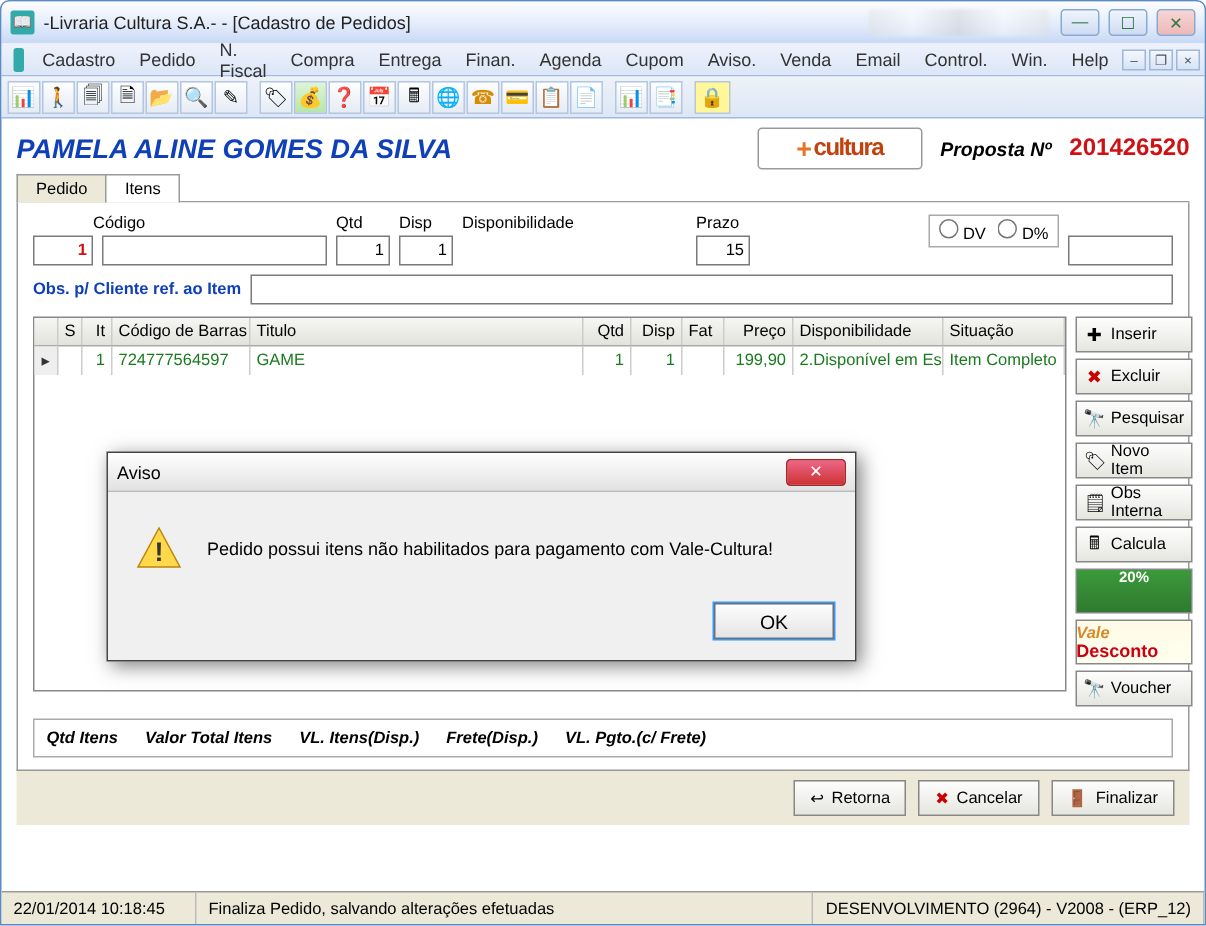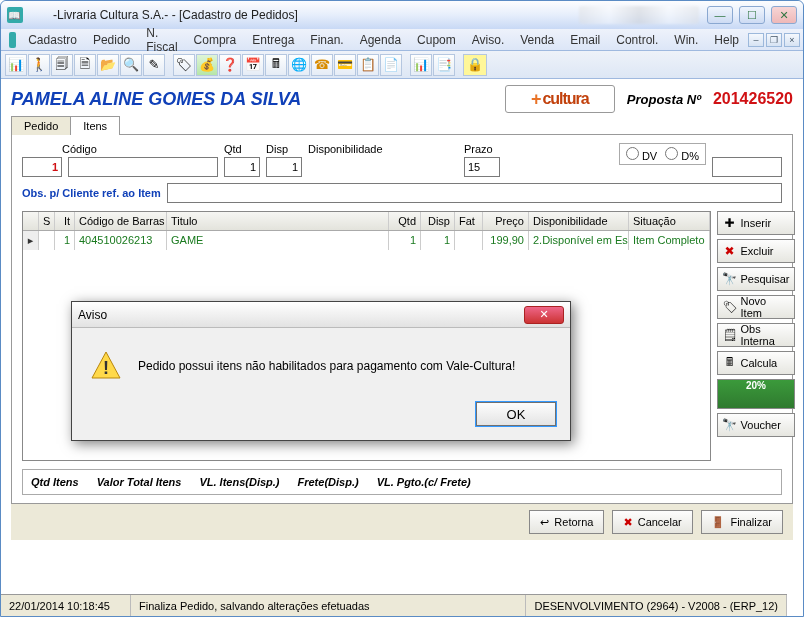--- a/index.html
+++ b/index.html
@@ -1,20 +1,20 @@
 <!DOCTYPE html>
 <html><head>
 <meta charset="utf-8">
 <style>
 * { box-sizing: border-box; margin: 0; padding: 0; font-family: Tahoma, Arial, sans-serif; }
 body { background: #fff; width: 804px; height: 617px; overflow: hidden; position: relative; border: 1px solid #5a8bc4; border-radius: 6px 6px 0 0; }
 
 .titlebar { height: 28px; background: linear-gradient(to bottom, #fdfdfe, #e6eefb, #c8d9f5); display: flex; align-items: center; padding: 0 6px; border-radius: 6px 6px 0 0; }
 .titlebar .app-icon { width: 16px; height: 16px; background: #3aa; border-radius: 2px; margin-right: 6px; display:flex; align-items:center; justify-content:center; color:#fff; font-size:10px; }
-.titlebar .title { font-size: 12px; color: #222; flex: 1; margin-left: 24px; }
+.titlebar .title { font-size: 12px; color: #222; flex: 1; }
 .titlebar .smudge { width: 120px; height: 18px; background: linear-gradient(90deg, #ddd, #fff, #ccc, #fff, #ddd); opacity:.4; margin: 0 8px; border-radius:3px; filter: blur(1px); }
 .winbtns { display: flex; gap: 6px; }
 .winbtn { width: 26px; height: 18px; border: 1px solid #8aa8d1; border-radius: 3px; background: linear-gradient(#f0f5fd, #cddbf3); display:flex; align-items:center; justify-content:center; font-size:11px; color:#374; cursor:pointer; }
 .winbtn.close { background: linear-gradient(#f7d5d5, #eeb8b8); }
 
 .menubar { height: 22px; background: linear-gradient(#eef2fb, #dce6f7); border-bottom: 1px solid #9fb9df; display: flex; align-items: center; padding-left: 4px; font-size:12px; }
 .menubar .mi { padding: 2px 8px; color:#333; cursor:pointer; }
 .menubar .mdi-btns { margin-left:auto; display:flex; margin-right:2px; }
 .menubar .mdi-btns span { width:16px; height:14px; border:1px solid #9cb8db; margin:0 1px; font-size:9px; display:flex; align-items:center; justify-content:center; background:linear-gradient(#f5f8fd,#d7e3f3); color:#456; }
 .menubar .app-icon { width:16px; height:16px; background:#3aa; border-radius:2px; margin:0 4px; }
@@ -66,21 +66,21 @@
 .promo.green { background:linear-gradient(#3b9a3b,#2f7a2f); color:#fff; }
 .promo.red { background:linear-gradient(#fffae6,#ffe); color:#c33; flex-direction:column; line-height:1; }
 .promo.red .v { color:#d48b2c; font-style:italic; font-size:11px; }
 .promo.red .d { color:#c01; font-size:12px; }
 
 .totals { display:flex; gap:18px; margin-top:8px; border:1px solid #aaa; padding:6px 8px; font-size:11px; font-weight:bold; font-style:italic; }
 
 .bottom-actions { display:flex; justify-content:flex-end; gap:8px; padding:6px 10px; background:#ece9d8; }
 .action-btn { height:24px; border:1px solid #888; background:linear-gradient(#fdfdfd,#e6e6e0); font-size:11px; padding:0 10px; display:flex; align-items:center; gap:5px; cursor:pointer; }
 
-.statusbar { position:absolute; bottom:0; left:0; right:16px; height:22px; border-top:1px solid #999; background:#ece9d8; display:flex; font-size:11px; }
+.statusbar { position:absolute; bottom:0; left:0; right:0; height:22px; border-top:1px solid #999; background:#ece9d8; display:flex; font-size:11px; }
 .statusbar > div { border-right:1px solid #bbb; padding:3px 8px; display:flex; align-items:center; }
 
 
 .modal { position:absolute; left:70px; top:300px; width:500px; border:1px solid #444; background:#f0f0f0; box-shadow:3px 3px 12px rgba(0,0,0,.5); }
 .modal-title { height:26px; background:linear-gradient(to bottom,#fff,#e2e2e2); display:flex; align-items:center; padding:0 6px; font-size:12px; border-bottom:1px solid #bbb; }
 .modal-title .mclose { margin-left:auto; width:40px; height:18px; background:linear-gradient(#e68,#c33); border:1px solid #a22; border-radius:3px; color:#fff; display:flex; align-items:center; justify-content:center; font-size:11px; cursor:pointer; }
 .modal-body { padding:22px 18px 14px 18px; display:flex; gap:16px; font-size:12px; align-items:center; }
 .warn-icon { width:32px; height:32px; position:relative; }
 .warn-icon svg { width:32px; height:32px; }
 .modal-footer { display:flex; justify-content:flex-end; padding:6px 14px 14px; }
@@ -181,21 +181,21 @@
       </div>
       <div class="field" style="width:36px">
         <label>Disp</label>
         <input style="text-align: right;" value="1">
       </div>
       <div class="field" style="width:150px">
         <label>Disponibilidade</label>
       </div>
       <div class="field" style="width:36px">
         <label>Prazo</label>
-        <input style="text-align: left;" value="15">
+        <input style="text-align: right;" value="15">
       </div>
       <div style="flex:1"></div>
       <div class="radio-box">
         <label><input type="radio" name="d" style=""> <span>DV</span></label>
         <label><input type="radio" name="d" style=""> <span>D%</span></label>
       </div>
       <div class="field" style="width:70px;justify-content:flex-end">
         <label>&nbsp;</label>
         <input value="" style="">
       </div>
@@ -218,21 +218,21 @@
           <div class="col-dp">Disp</div>
           <div class="col-ft">Fat</div>
           <div class="col-pr">Preço</div>
           <div class="col-di">Disponibilidade</div>
           <div class="col-si">Situação</div>
         </div>
         <div class="grid-row">
           <div class="col-rh rowhead">▸</div>
           <div class="col-s"></div>
           <div class="col-it">1</div>
-          <div class="col-cb">404510026213</div>
+          <div class="col-cb">724777564597</div>
           <div class="col-ti">GAME</div>
           <div class="col-qt">1</div>
           <div class="col-dp">1</div>
           <div class="col-ft"></div>
           <div class="col-pr">199,90</div>
           <div class="col-di">2.Disponível em Es</div>
           <div class="col-si">Item Completo</div>
         </div>
       </div>
       <div class="side-btns">
@@ -256,20 +256,24 @@
             <span class="ic">🗒</span>
             <span>Obs Interna</span>
           </div>
         <div class="sbtn">
             <span class="ic">🖩</span>
             <span>Calcula</span>
           </div>
         <div class="promo green">
             <span>20%</span>
           </div>
+        <div class="promo red">
+            <span class="v">Vale</span>
+            <span class="d">Desconto</span>
+          </div>
         <div class="sbtn">
             <span class="ic">🔭</span>
             <span>Voucher</span>
           </div>
       </div>
     </div>
 
     <div class="totals">
       <div>Qtd Itens</div>
       <div>Valor Total Itens</div>

